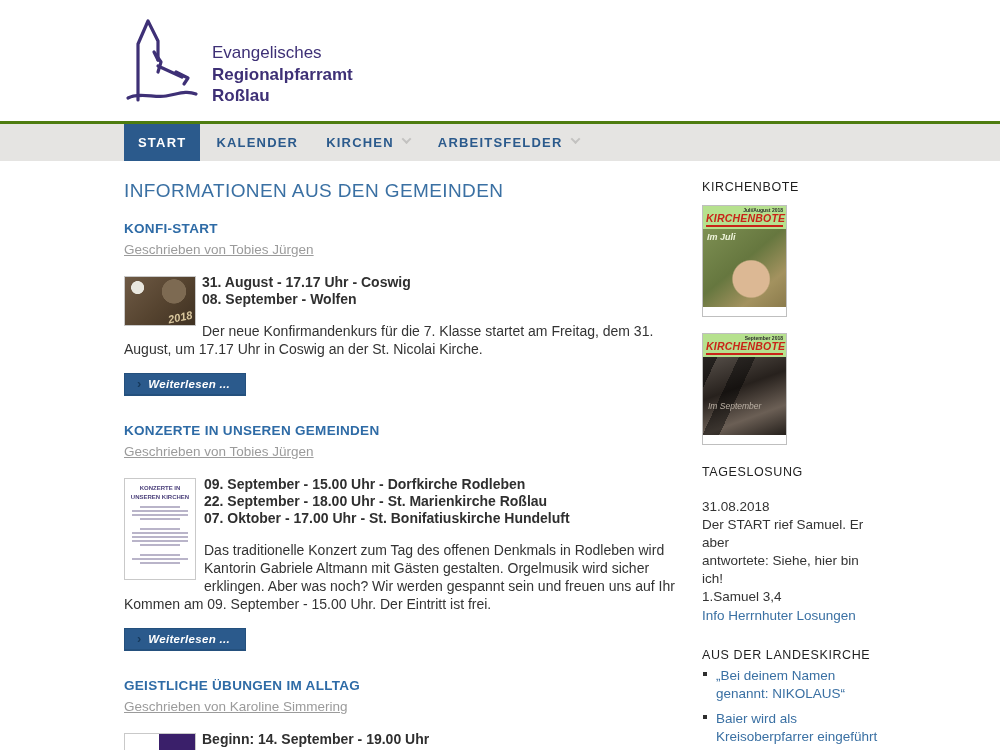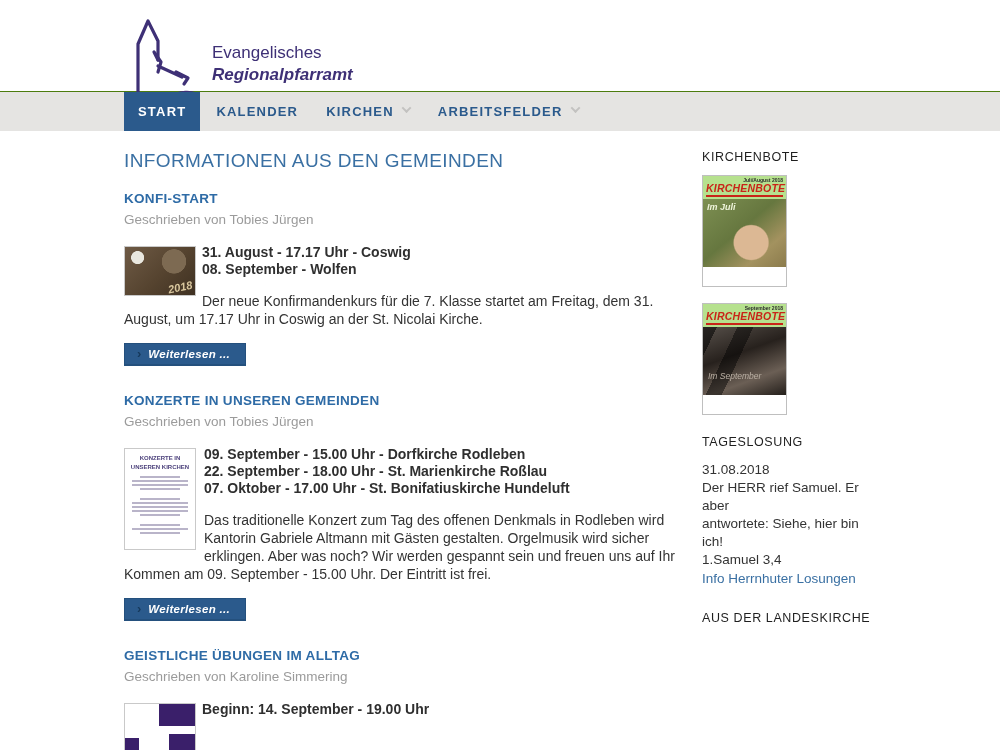--- a/index.html
+++ b/index.html
@@ -1,50 +1,50 @@
 <!DOCTYPE html>
 <html><head>
 <meta charset="utf-8">
 <style>
   * { margin:0; padding:0; box-sizing:border-box; }
   html,body { width:1000px; height:750px; overflow:hidden; background:#fff;
     font-family:"Liberation Sans", sans-serif; }
   body { position:relative; }
 
   
-  .header { height:91px; background:#fff; }
+  .header { height:121px; background:#fff; }
   .logo { display:flex; align-items:flex-start; padding:14px 0 0 124px; }
   .logo svg { display:block; }
   .logo-text { margin:28px 0 0 10px; color:#3e3076; font-size:17px; line-height:1.27; }
   .logo-text .l1 { font-weight:normal; }
-  .logo-text .l2, .logo-text .l3 { font-weight:bold;font-style:italic; }
-
-  
-  .navband { height:40px; background:#e5e4e2; border-top:1px solid #4d7c0f; }
+  .logo-text .l2, .logo-text .l3 { font-weight:bold; }
+
+  
+  .navband { height:40px; background:#e5e4e2; border-top:3px solid #4d7c0f; }
   .nav { display:flex; align-items:stretch; height:100%; margin-left:124px; }
   .nav a { display:flex; align-items:center; padding:0 14px; text-decoration:none;
     color:#2b5a8c; font-size:13px; font-weight:bold; letter-spacing:1.2px; }
   .nav a.active { background:#2b5a8c; color:#fff; margin-right:2px; }
   .chev { display:inline-block; width:7px; height:7px; border-right:2px solid #c3c2c0;
     border-bottom:2px solid #c3c2c0; transform:rotate(45deg) translate(-1px,-1px);
     margin-left:9px; margin-top:-4px; }
 
   
   .wrap { display:flex; padding:19px 0 0 124px; width:880px; }
   .maincol { width:560px; }
   .sidebar { width:178px; margin-left:18px; }
 
   h1.pagetitle { color:#3a70a3; font-size:19px; font-weight:normal;
     letter-spacing:0.4px; margin-bottom:19px; }
 
   
   .article { margin-bottom:27px; }
   .art-title { color:#2e6ba6; font-size:13.5px; font-weight:bold;
     letter-spacing:0.3px; margin-bottom:6px; }
-  .byline { color:#9b9b9b; font-size:13.5px; margin-bottom:17px; }
+  .byline { color:#9b9b9b; font-size:13.5px; margin-bottom:17px;text-decoration:underline; }
   .art-content { overflow:visible; }
   .art-content:after { content:""; display:block; clear:both; }
 
   .thumb { float:left; border:1px solid #c9c9c9; background:#fff; }
   .thumb-konfi { width:72px; height:50px; margin:2px 6px 6px 0; position:relative;
     background:
       radial-gradient(circle at 18% 22%, #e9e7df 0 9%, rgba(0,0,0,0) 10%),
       radial-gradient(circle at 70% 30%, #7d6a52 0 20%, rgba(0,0,0,0) 21%),
       linear-gradient(135deg, #6e5a45 0%, #55432f 55%, #3f3122 100%); }
   .thumb-konfi .scrawl { position:absolute; right:3px; bottom:2px; color:#d9c79e;
@@ -76,34 +76,34 @@
   
   .side-heading { color:#1f1f1f; font-size:12.5px; letter-spacing:0.6px;
     font-weight:normal; margin-bottom:11px; }
   .cover { width:85px; height:112px; margin-bottom:16px; cursor:pointer;
     border:1px solid #bfbfbf; display:block; }
   .masthead { background:#b6e18e; padding:1px 3px 2px; }
   .masthead .m-date { color:#2c2c2c; font-size:5px; font-weight:bold; text-align:right; }
   .masthead .m-title { color:#c92418; font-size:10.5px; font-weight:bold;
     font-style:italic; letter-spacing:0.2px; line-height:11px; }
   .masthead .m-rule { height:2px; background:#c92418; margin-top:1px; }
-  .cover-photo { height:68px; position:relative; }
+  .cover-photo { height:78px; position:relative; }
   .photo-juli { background:
       radial-gradient(circle at 58% 64%, #dcb894 0 26%, rgba(0,0,0,0) 28%),
       linear-gradient(140deg, #7d8f52 0%, #66773f 45%, #a3925f 75%, #8b7b4c 100%); }
   .photo-juli .cap { position:absolute; left:4px; top:3px; color:#eef3da;
     font-size:9px; font-style:italic; font-weight:bold; }
   .photo-sept { background:
       linear-gradient(115deg, rgba(0,0,0,.55) 0 12%, rgba(0,0,0,0) 12% 30%, rgba(0,0,0,.45) 30% 44%, rgba(0,0,0,0) 44%),
       linear-gradient(160deg, #57504a 0%, #27211d 40%, #6b5f55 72%, #241f1b 100%); }
   .photo-sept .cap { position:absolute; left:5px; top:44px; color:#b9afa3;
     font-size:8.5px; font-style:italic; font-weight:normal; }
 
   .tlos { margin-top:20px; }
-  .tlos .side-heading { margin-bottom:12px; }
+  .tlos .side-heading { margin-bottom:19px; }
   .tlos-text { color:#333; font-size:13.5px; line-height:18px; }
   .tlos-link { display:inline-block; color:#3a70a3; font-size:13.5px; line-height:18px;
     margin-top:0; text-decoration:none; cursor:pointer; }
 
   .lkirche { margin-top:23px; }
   .lkirche .side-heading { margin-bottom:4px; }
   .lk-list { list-style:none; }
   .lk-list li { position:relative; padding-left:14px; margin-bottom:7px; }
   .lk-list li .bullet { position:absolute; left:1px; top:6px; width:4px; height:4px;
     background:#2f2f2f; }
@@ -119,20 +119,21 @@
       <svg width="78" height="92" viewBox="0 0 78 92" fill="none">
         <path d="M14 86 L14 30 L24 7 L34 27 L34 46" stroke="#3e3076" stroke-width="3.2" stroke-linejoin="round" stroke-linecap="round" fill="none"></path>
         <path d="M34 46 L30 38 L37 48 L34 58" stroke="#3e3076" stroke-width="3.2" stroke-linejoin="round" stroke-linecap="round" fill="none"></path>
         <path d="M34 52 L58 63 L52 58 L64 64 L60 70" stroke="#3e3076" stroke-width="3.2" stroke-linejoin="round" stroke-linecap="round" fill="none"></path>
         <path d="M4 84 C16 78, 30 84, 42 82 C54 80, 62 76, 72 80" stroke="#3e3076" stroke-width="3.2" stroke-linecap="round" fill="none"></path>
       </svg>
     </span>
     <div class="logo-text">
       <div class="l1">Evangelisches</div>
       <div class="l2">Regionalpfarramt</div>
+      <div class="l3">Roßlau</div>
     </div>
   </div>
 </div>
 
 <div class="navband">
   <nav class="nav">
     <a class="active">START</a>
     <a>KALENDER</a>
     <a>
       <span>KIRCHEN</span>
@@ -234,24 +235,39 @@
         <div class="m-rule"></div>
       </div>
       <div class="cover-photo photo-sept">
         <span class="cap">Im September</span>
       </div>
     </a>
 
     <div class="tlos">
       <div class="side-heading">TAGESLOSUNG</div>
       <div class="tlos-text">31.08.2018</div>
-      <div class="tlos-text">Der HERR rief Samuel. Er aber</div>
+      <div class="tlos-text">Der START rief Samuel. Er aber</div>
       <div class="tlos-text">antwortete: Siehe, hier bin ich!</div>
       <div class="tlos-text">1.Samuel 3,4</div>
       <a class="tlos-link">Info Herrnhuter Losungen</a>
     </div>
 
     <div class="lkirche">
       <div class="side-heading">AUS DER LANDESKIRCHE</div>
+      <ul class="lk-list">
+        <li>
+          <span class="bullet"></span>
+          <a>„Bei deinem Namen genannt: NIKOLAUS“</a>
+        </li>
+        <li>
+          <span class="bullet"></span>
+          <a>Baier wird als Kreisoberpfarrer eingeführt</a>
+        </li>
+        <li>
+          
+          
+        </li>
+
+      </ul>
     </div>
 
   </div>
 </div>
 
 </body></html>

